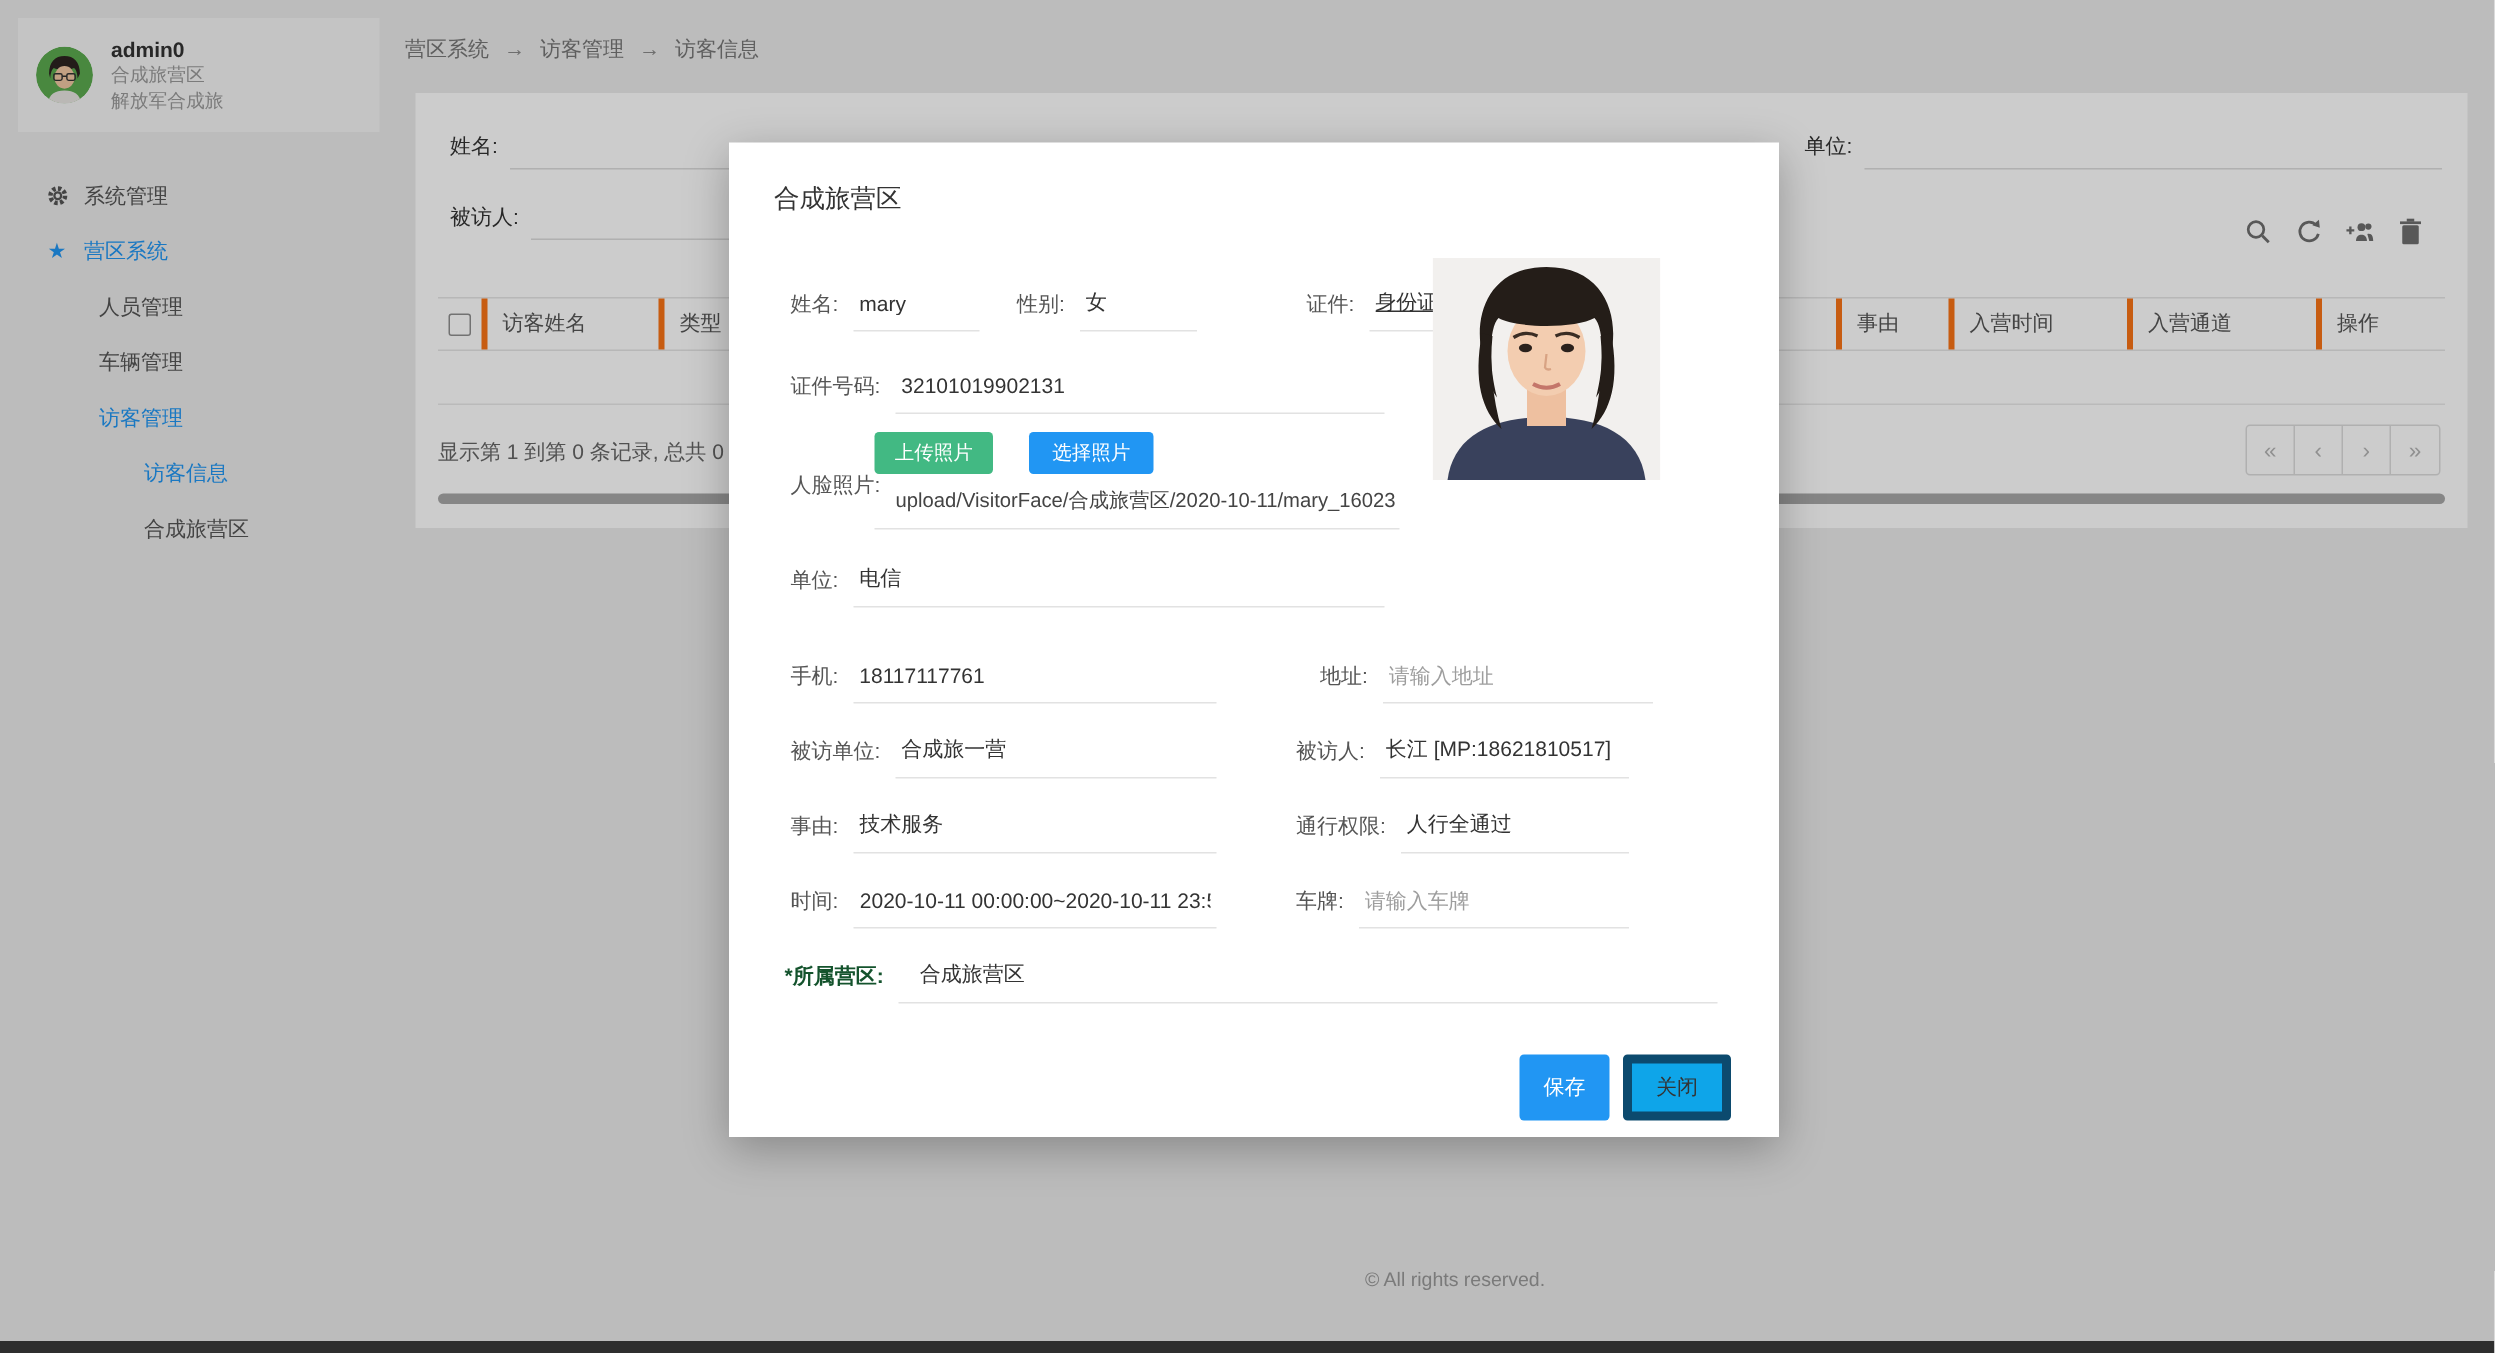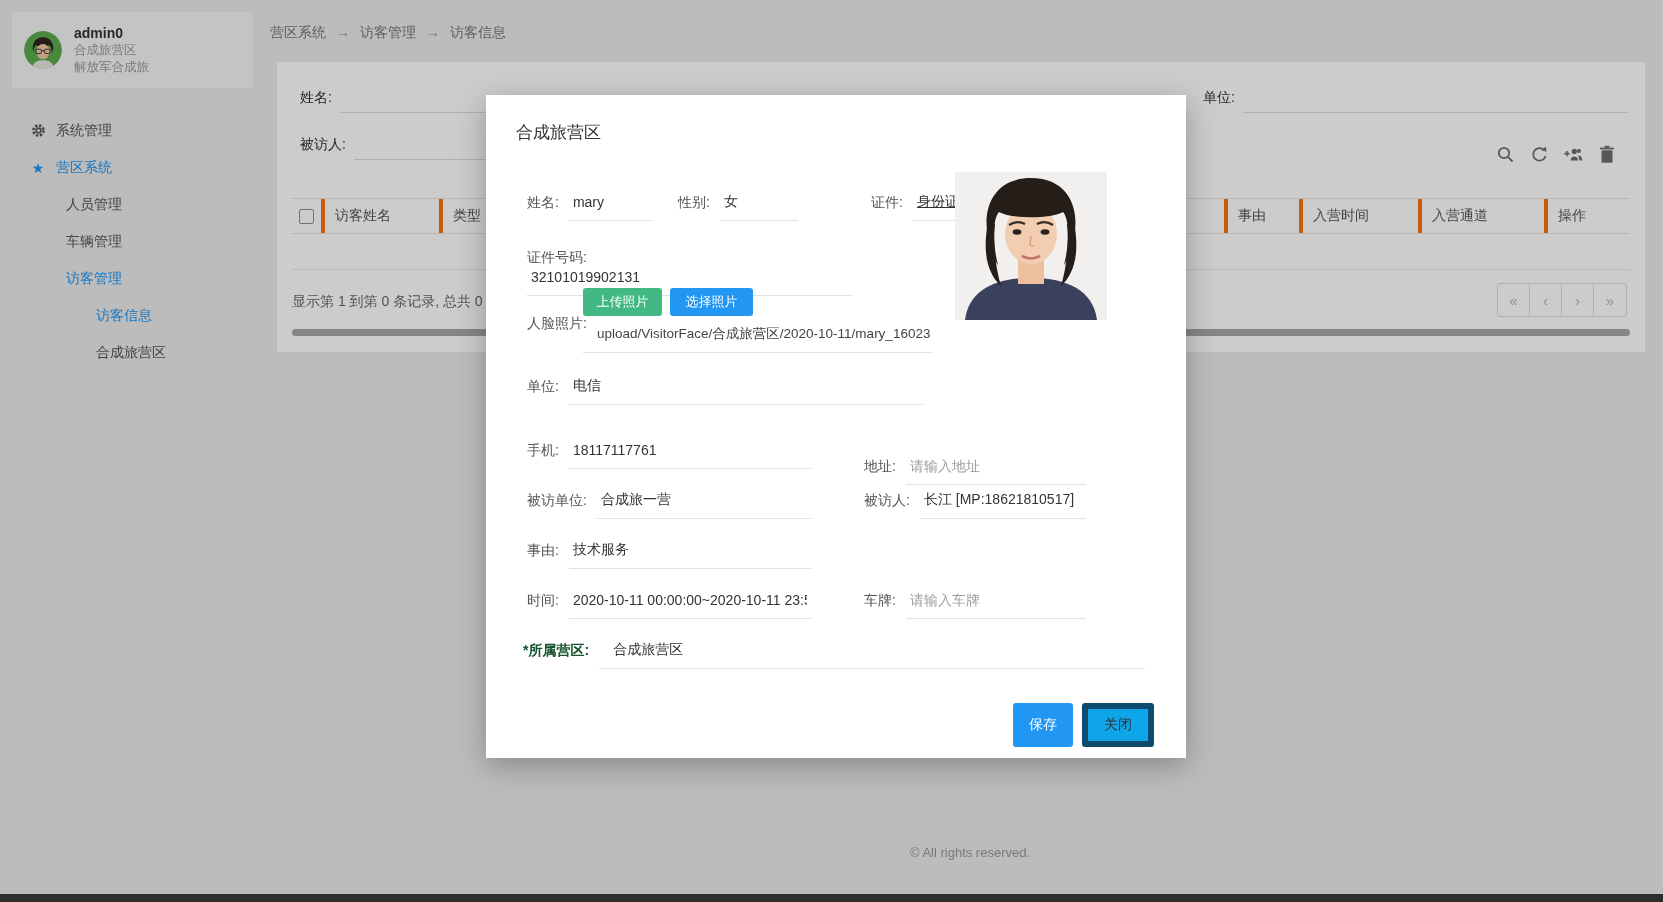--- a/index.html
+++ b/index.html
@@ -64,21 +64,21 @@
   .modal { position:absolute; left:486px; top:95px; width:700px; height:663px; background:#fff; z-index:50;
            box-shadow:0 8px 28px rgba(0,0,0,0.28); }
   .m-title { position:absolute; left:30px; top:26px; font-size:17px; color:#333; }
   .fg { position:absolute; display:flex; align-items:flex-start; }
   .fl { color:#555; font-size:14px; white-space:nowrap; margin-right:10px; padding-top:2px; }
   .fl.req { font-weight:bold; color:#14532d; }
   .fv { border:none; border-bottom:1px solid #e2e2e2; background:transparent; outline:none;
         font-family:inherit; font-size:14px; color:#333; padding:2px 4px 10px 4px; }
   .fv::placeholder, .f-input::placeholder { color:#9e9e9e; opacity:1; }
   .photo-box { position:absolute; left:97px; top:193px; width:350px; }
-  .photo-btns { display:flex; gap:8px; }
+  .photo-btns { display:flex; gap:24px; }
   .btn-upload { background:#42b983; color:#fff; border:none; border-radius:3px; width:79px; height:28px;
                 font-size:13px; font-family:inherit; cursor:pointer; }
   .btn-choose { background:#2196f3; color:#fff; border:none; border-radius:3px; width:83px; height:28px;
                 font-size:13px; font-family:inherit; cursor:pointer; }
   .photo-path { margin-top:7px; padding:2px 0 9px 14px; border-bottom:1px solid #e2e2e2; color:#444;
                 font-size:13.5px; white-space:nowrap; overflow:hidden; }
   .portrait { position:absolute; left:469px; top:77px; width:152px; height:148px; overflow:hidden; }
   .m-actions { position:absolute; right:32px; top:608px; display:flex; gap:9px; }
   .btn-save { background:#2196f3; color:#fff; border:none; border-radius:3px; padding:7px 16px;
               font-size:14px; font-family:inherit; cursor:pointer; }
@@ -235,21 +235,21 @@
     </div>
     <div class="fg" style="left:192px; top:97px;">
       <span class="fl">性别:</span>
       <input class="fv" style="width: 78px;" value="女">
     </div>
     <div class="fg" style="left:341px; top:97px;margin-left:44px;">
       <span class="fl">证件:</span>
       <input class="fv" style="width: 56px; text-decoration: underline;" value="身份证">
     </div>
 
-    <div class="fg" style="left:41px; top:152px;flex-direction:column;">
+    <div class="fg" style="left:41px; top:152px;">
       <span class="fl">证件号码:</span>
       <input class="fv" style="width: 326px;" value="32101019902131">
     </div>
 
     <span class="fl" style="position:absolute; left:41px; top:218px;">人脸照片:</span>
     <div class="photo-box">
       <div class="photo-btns">
         <button class="btn-upload">上传照片</button>
         <button class="btn-choose">选择照片</button>
       </div>
@@ -258,37 +258,41 @@
 
     <div class="fg" style="left:41px; top:281px;">
       <span class="fl">单位:</span>
       <input class="fv" style="width: 354px;" value="电信">
     </div>
 
     <div class="fg" style="left:41px; top:345px;">
       <span class="fl">手机:</span>
       <input class="fv" style="width: 242px;" value="18117117761">
     </div>
-    <div class="fg" style="left:378px; top:345px;margin-top:16px;">
+    <div class="fg" style="left:394px; top:345px;">
       <span class="fl">地址:</span>
       <input class="fv" style="width: 180px;" placeholder="请输入地址">
     </div>
 
     <div class="fg" style="left:41px; top:395px;">
       <span class="fl">被访单位:</span>
       <input class="fv" style="width: 214px;" value="合成旅一营">
     </div>
     <div class="fg" style="left:378px; top:395px;">
       <span class="fl">被访人:</span>
       <input class="fv" style="width: 166px;" value="长江 [MP:18621810517]">
     </div>
 
     <div class="fg" style="left:41px; top:445px;">
       <span class="fl">事由:</span>
       <input class="fv" style="width: 242px;" value="技术服务">
+    </div>
+    <div class="fg" style="left:378px; top:445px;">
+      <span class="fl">通行权限:</span>
+      <input class="fv" style="width: 152px;" value="人行全通过">
     </div>
 
     <div class="fg" style="left:41px; top:495px;">
       <span class="fl">时间:</span>
       <input class="fv" style="width: 242px;" value="2020-10-11 00:00:00~2020-10-11 23:59:59">
     </div>
     <div class="fg" style="left:378px; top:495px;">
       <span class="fl">车牌:</span>
       <input class="fv" style="width: 180px;" placeholder="请输入车牌">
     </div>

